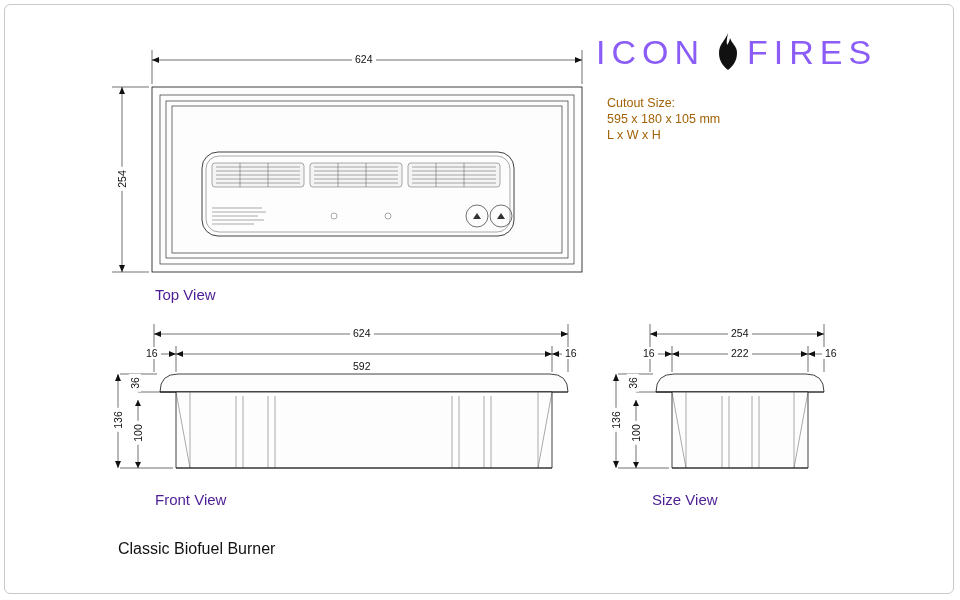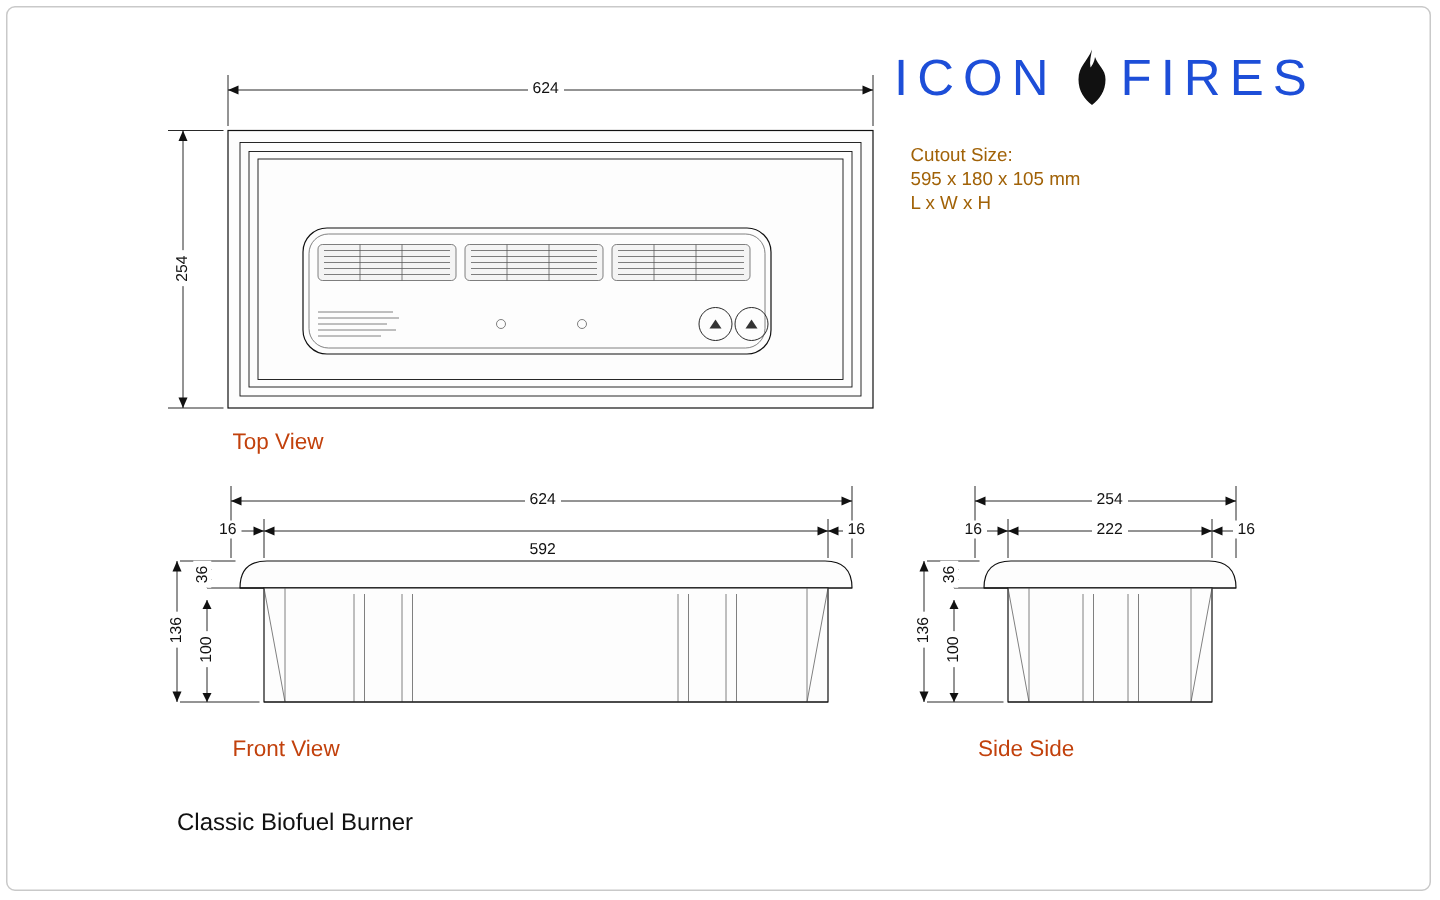--- a/index.html
+++ b/index.html
@@ -36,21 +36,21 @@
     height: 44px;
     display: flex;
     align-items: center;
     justify-content: flex-start;
   }
   .brand-word {
     font-family: "Liberation Sans", sans-serif;
     font-size: 34px;
     letter-spacing: 6px;
     font-weight: 400;
-    color: #1d4ed8;
+    color: #8b5cf6;
     line-height: 1;
   }
   .brand-flame {
     width: 30px;
     height: 40px;
     position: relative;
     margin: 0 4px 0 8px;
   }
   .brand-flame svg { display: block; }
 
@@ -73,21 +73,21 @@
     padding: 0 3px;
     white-space: nowrap;
   }
   .dimtext.vert {
     transform: rotate(-90deg);
     transform-origin: center center;
   }
   .viewlabel {
     position: absolute;
     font-size: 15px;
-    color: #c2410c;
+    color: #4c1d95;
     white-space: nowrap;
   }
   .title {
     position: absolute;
     left: 86px;
     top: 540px;
     font-size: 16px;
     color: #111;
     white-space: nowrap;
     margin-left: 32px;
@@ -311,16 +311,16 @@
   <div class="dimtext" style="left:728px; top:327px;">254</div>
   <div class="dimtext" style="left:728px; top:347px;">222</div>
   <div class="dimtext" style="left:640px; top:347px;">16</div>
   <div class="dimtext" style="left:822px; top:347px;">16</div>
   <div class="dimtext vert" style="left:604px; top:414px;">136</div>
   <div class="dimtext vert" style="left:624px; top:377px;">36</div>
   <div class="dimtext vert" style="left:624px; top:427px;">100</div>
 
   <div class="viewlabel" style="left:155px; top:286px;">Top View</div>
   <div class="viewlabel" style="left:155px; top:491px;text-align:center;">Front View</div>
-  <div class="viewlabel" style="left:652px; top:491px;">Side Side</div>
+  <div class="viewlabel" style="left:652px; top:491px;">Size View</div>
 
   <div class="title">Classic Biofuel Burner</div>
 </div>
 
 </body></html>

